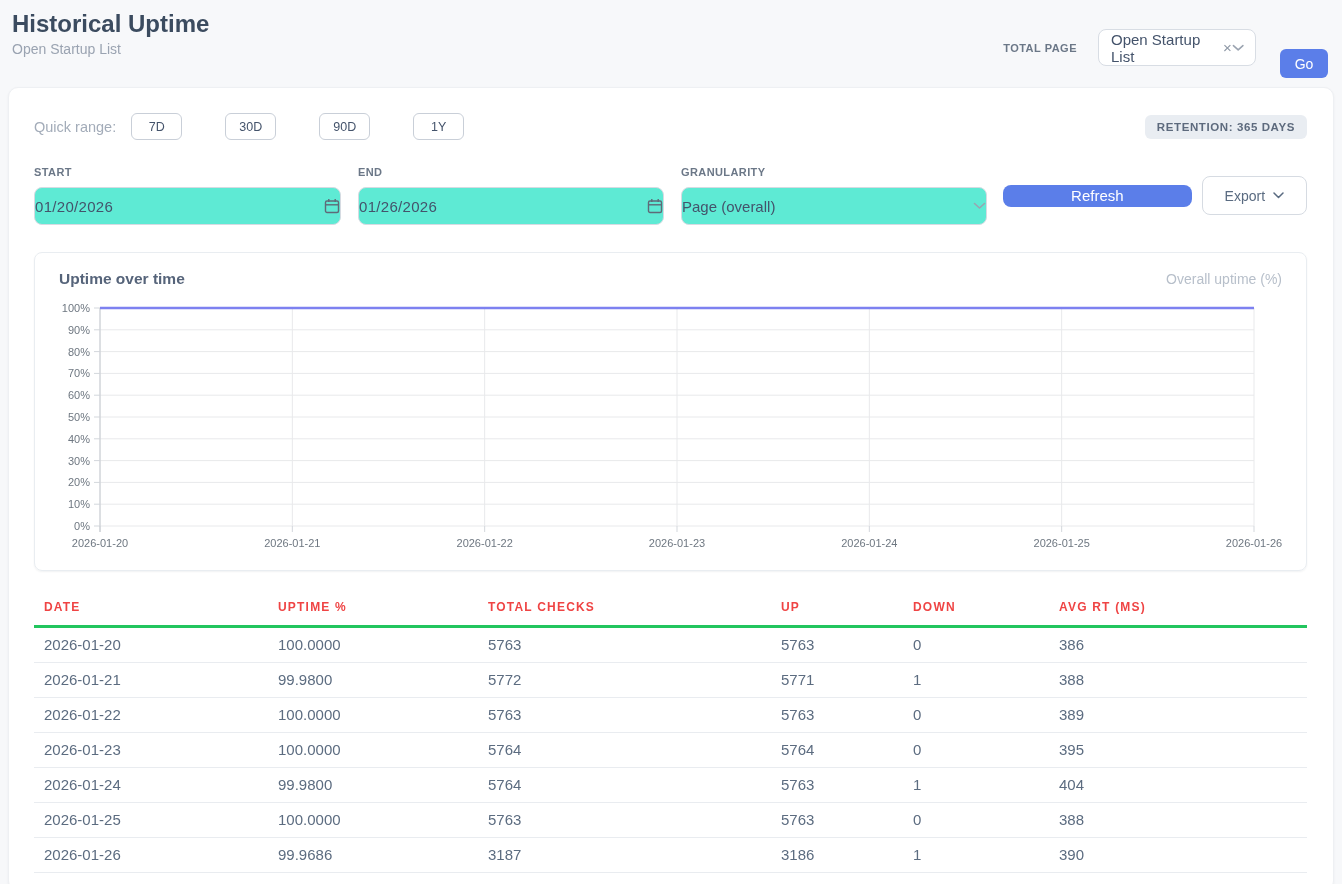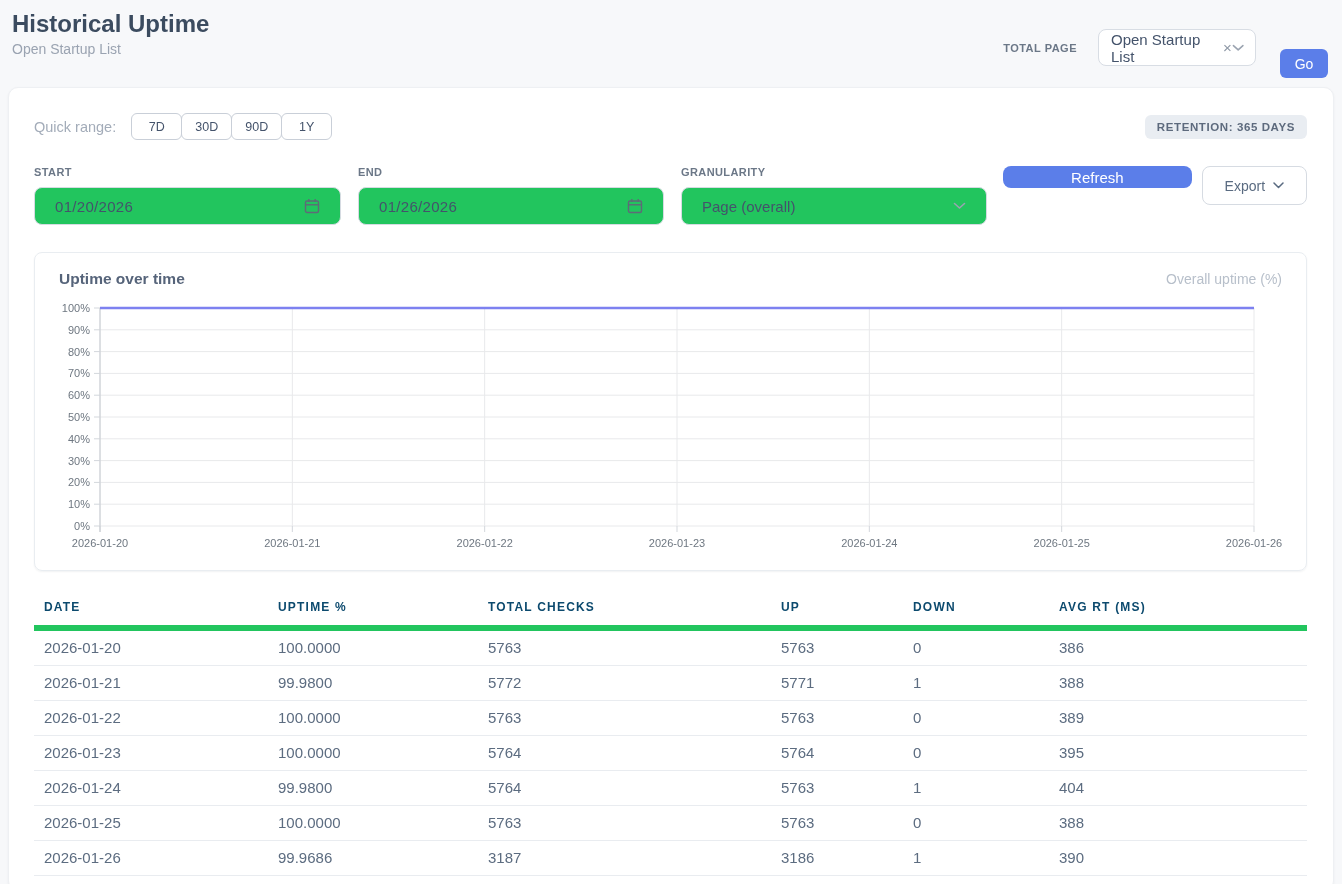--- a/index.html
+++ b/index.html
@@ -21,53 +21,53 @@
   .sp-select .clear { color:#8d97a5; font-size:15px; margin-left:1px; }
   .sp-select svg { margin-left:auto; }
   .go-btn { margin-left:24px; width:48px; height:29px; background:#5b7ee9; color:#fff; border:none;
             border-radius:6px; font-size:14px; cursor:pointer; font-family:inherit;margin-top:32px; }
   
   .panel { margin:9px 8px 0 8px; height:804px; background:#fff; border:1px solid #eef0f3; border-radius:10px;
            box-shadow:0 1px 3px rgba(20,30,50,0.05); padding:25px 26px 18px 25px; }
   .row1 { display:flex; justify-content:space-between; align-items:center; }
   .qr-wrap { display:flex; align-items:center; gap:15px; }
   .qr-label { font-size:14.5px; color:#a3acb9; }
-  .qr-group { display:flex; }
+  .qr-group { display:flex;gap:44px; }
   .qr-btn { min-width:51px; padding:0 13px; height:27px; background:#fff; border:1px solid #c9cfd8;
             border-radius:6px; color:#44536b; font-size:12.5px; font-weight:500; margin-left:-1px;
             cursor:pointer; font-family:inherit; }
   .qr-btn:first-child { margin-left:0; }
   .badge { background:#e9edf2; color:#5d6a7d; font-size:11.5px; font-weight:700; letter-spacing:0.6px;
            padding:6px 12px; border-radius:6px; }
   
-  .row2 { display:flex; align-items:flex-start; margin-top:26px; }
+  .row2 { display:flex; align-items:center; margin-top:26px; }
   .field { display:flex; flex-direction:column; }
   .field label { font-size:11px; font-weight:600; color:#6b7787; letter-spacing:0.4px; margin-bottom:9px; }
-  .input { height:38px; border:1px solid #d6dbe2; border-radius:8px; background:#22c55e; display:flex;
-           align-items:center; padding:0 20px; font-size:15px; color:#44536b; cursor:pointer; }
+  .input { height:38px; border:1px solid #d6dbe2; border-radius:8px; background:#5eead4; display:flex;
+           align-items:center; padding:0 0; font-size:15px; color:#44536b; cursor:pointer; }
   .date-input { width:307px; justify-content:space-between; letter-spacing:0.3px; }
   .select-input { width:306px; justify-content:space-between; }
   .mr17 { margin-right:17px; } .mr16 { margin-right:16px; }
   .refresh-btn { width:190px; height:22px; background:#5b7ee9; color:#fff; border:none; border-radius:8px;
                  font-size:15px; cursor:pointer; margin-right:10px; font-family:inherit; }
   .export-btn { width:106px; height:39px; background:#fff; border:1px solid #d6dbe2; border-radius:8px;
                 color:#5a6b81; font-size:14px; display:flex; align-items:center; justify-content:center;
                 gap:8px; cursor:pointer; font-family:inherit; }
   
   .chart-card { margin-top:27px; border:1px solid #e9edf1; border-radius:8px;
                 box-shadow:0 1px 2px rgba(20,30,50,0.06); padding:17px 24px 10px; }
   .chart-head { display:flex; justify-content:space-between; align-items:center; }
   .chart-head h2 { margin:0; font-size:15.5px; font-weight:700; color:#56647a; }
   .legend { font-size:14px; color:#b7bfca; }
   #chart { margin-top:10px; }
   #chart text { font-family:"Liberation Sans","DejaVu Sans",sans-serif; }
   
   table { width:100%; border-collapse:collapse; margin-top:25px; }
-  th { font-size:12px; color:#0c4a6e; letter-spacing:1.2px; font-weight:700; text-align:left;
-       padding:4px 0 11px; border-bottom:6px solid #22c55e; }
+  th { font-size:12px; color:#ef4444; letter-spacing:1.2px; font-weight:700; text-align:left;
+       padding:4px 0 11px; border-bottom:3px solid #22c55e; }
   td { font-size:15px; color:#5c6c80; padding:8px 0 9px; border-bottom:1px solid #e9ecf0; }
   th:first-child, td:first-child { padding-left:10px; }
 </style>
 </head>
 <body>
 
 <header class="page-header">
   <div>
     <h1>Historical Uptime</h1>
     <div class="subtitle">Open Startup List</div>

